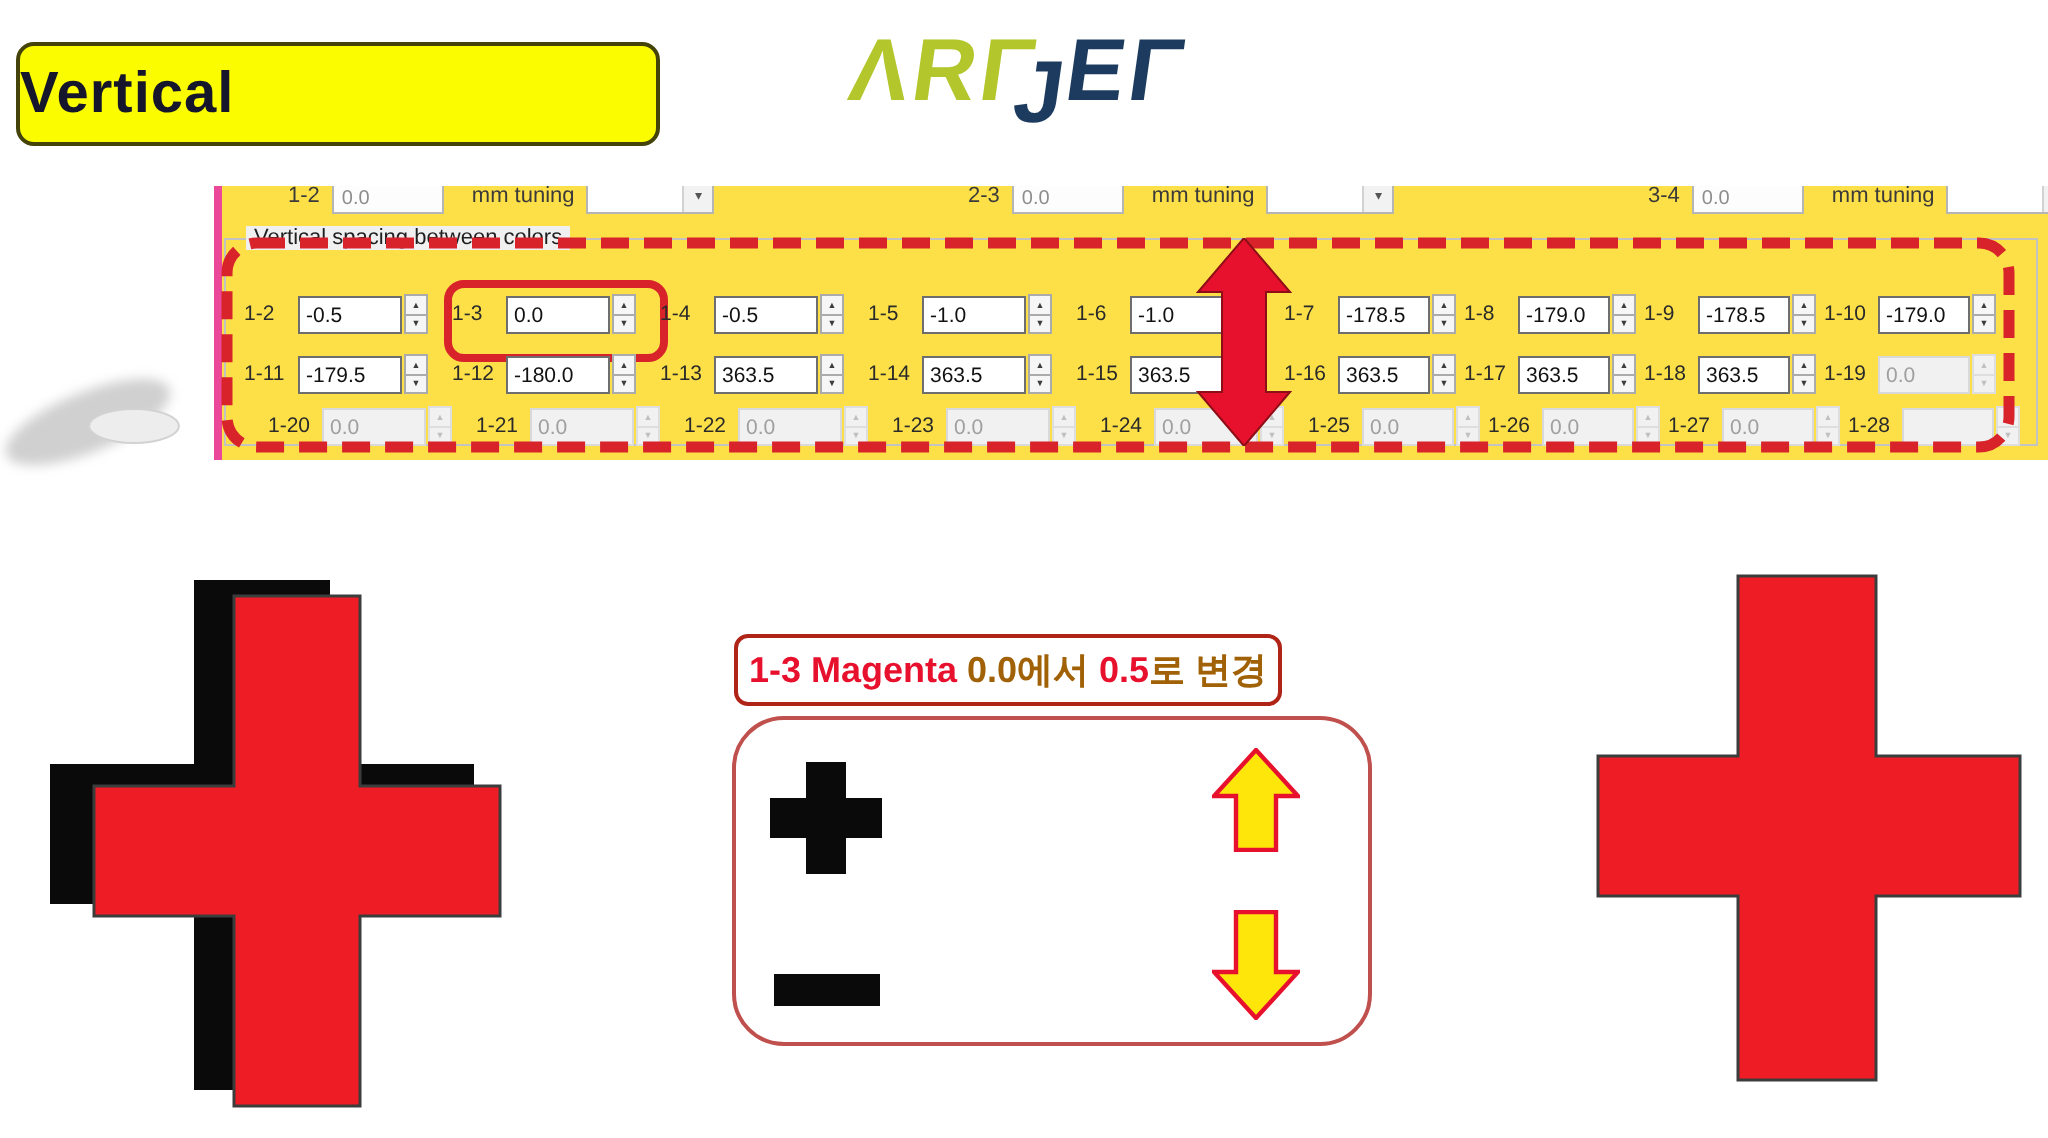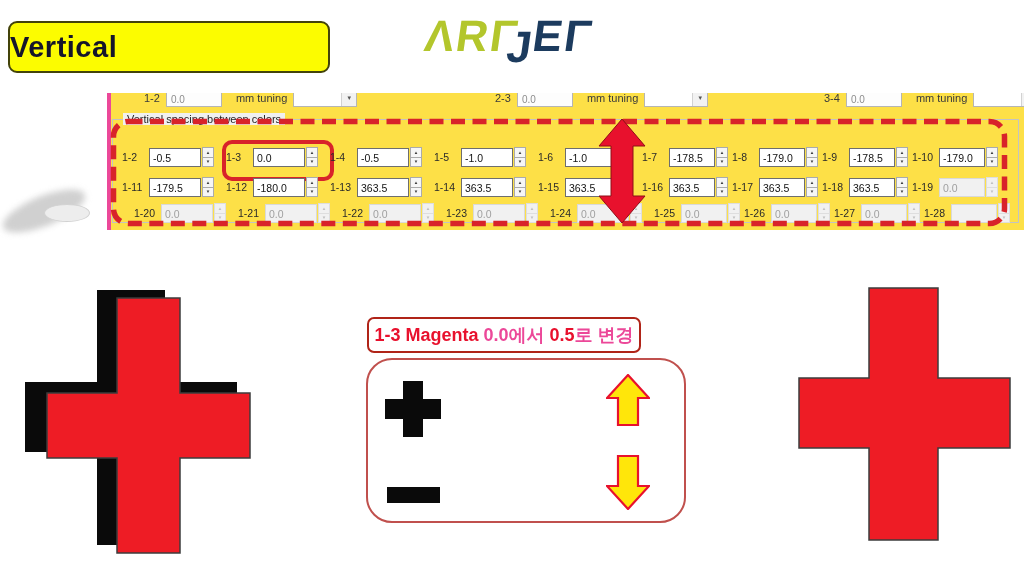--- a/index.html
+++ b/index.html
@@ -72,21 +72,21 @@
         border:1px solid #cfcfcf;display:flex;align-items:center;justify-content:center;box-sizing:border-box;}
   .ball span{font-size:26px;font-weight:bold;color:#cf2030;margin-left:10px;margin-top:6px;}
 
   
   .shapes-svg{position:absolute;left:0;top:0;}
 
   
   .annotation{position:absolute;left:367px;top:317px;width:274px;height:36px;background:#ffffff;
               border:2px solid #b02418;border-radius:7px;display:flex;align-items:center;justify-content:center;
               box-sizing:border-box;white-space:pre;}
-  .annotation span{font-size:18px;font-weight:bold;color:#ec4899;}
+  .annotation span{font-size:18px;font-weight:bold;color:#a16207;}
   .annotation .red{color:#e8112d;}
 
   
   .pm-box{position:absolute;left:366px;top:358px;width:320px;height:165px;border:2px solid #c0504d;
           border-radius:26px;background:#ffffff;box-sizing:border-box;}
   .plus-svg{position:absolute;left:385px;top:381px;}
   .minus-bar{position:absolute;left:387px;top:487px;width:53px;height:16px;background:#0a0a0a;}
   .uparrow-svg{position:absolute;left:606px;top:374px;}
   .downarrow-svg{position:absolute;left:606px;top:455px;}
 </style>
@@ -115,21 +115,21 @@
   <div class="app-panel">
     <div class="panel-top-row">
         <div class="top-group" style="left: 33px;">
           <span class="top-label">1-2</span>
           <div class="top-input">0.0</div>
           <span class="top-unit">mm tuning</span>
           <div class="top-combo">
             <span class="combo-arrow">▾</span>
           </div>
         </div>
-        <div class="top-group" style="left: 373px; margin-left: 11px;">
+        <div class="top-group" style="left: 373px;">
           <span class="top-label">2-3</span>
           <div class="top-input">0.0</div>
           <span class="top-unit">mm tuning</span>
           <div class="top-combo">
             <span class="combo-arrow">▾</span>
           </div>
         </div>
         <div class="top-group" style="left: 713px;">
           <span class="top-label">3-4</span>
           <div class="top-input">0.0</div>

